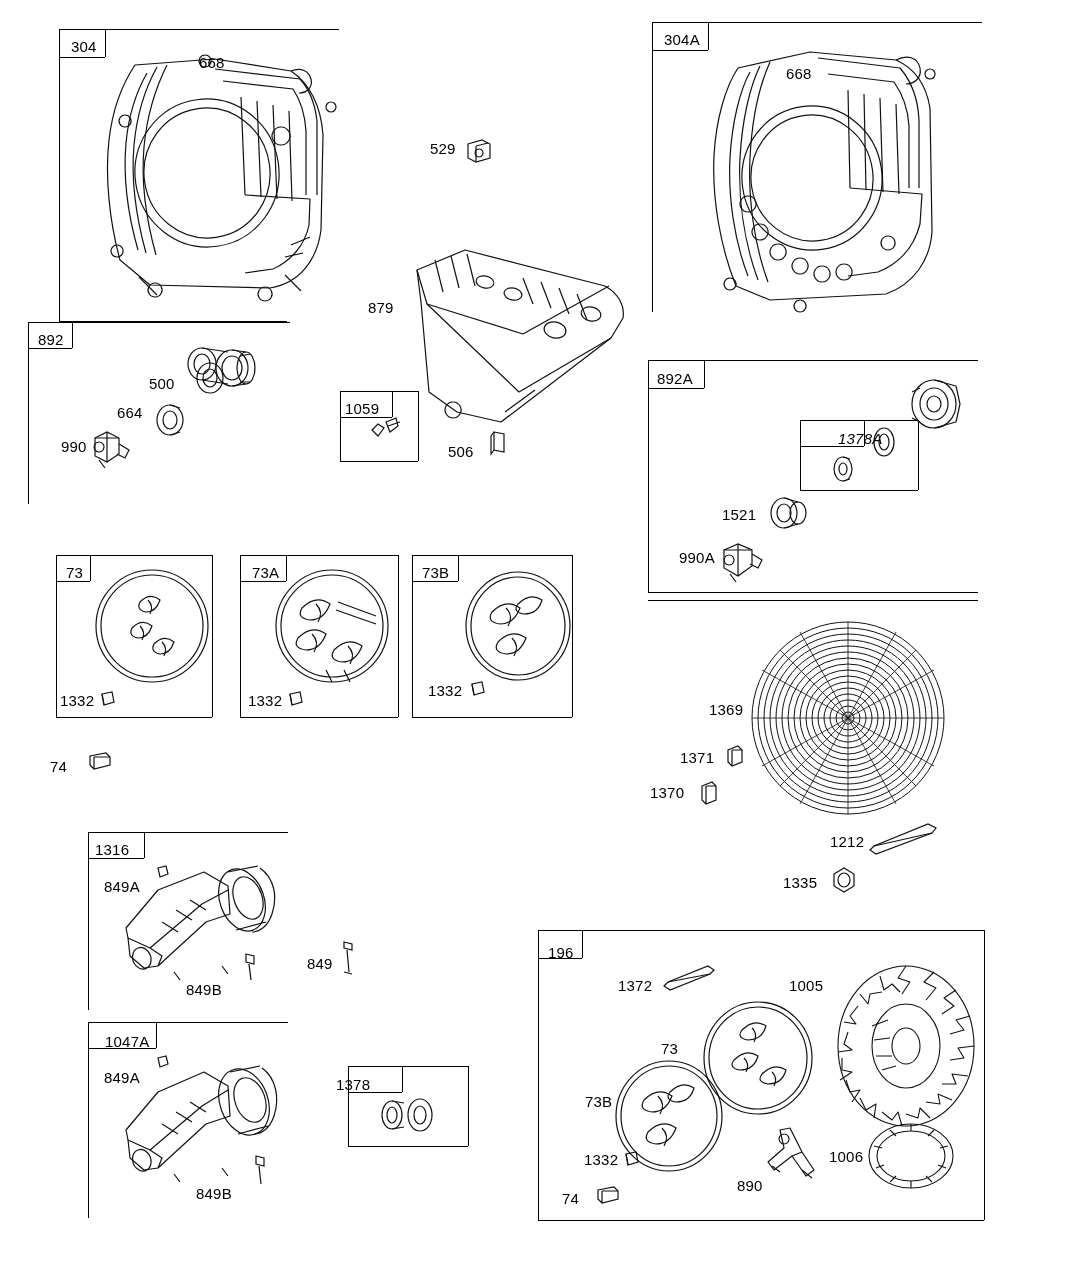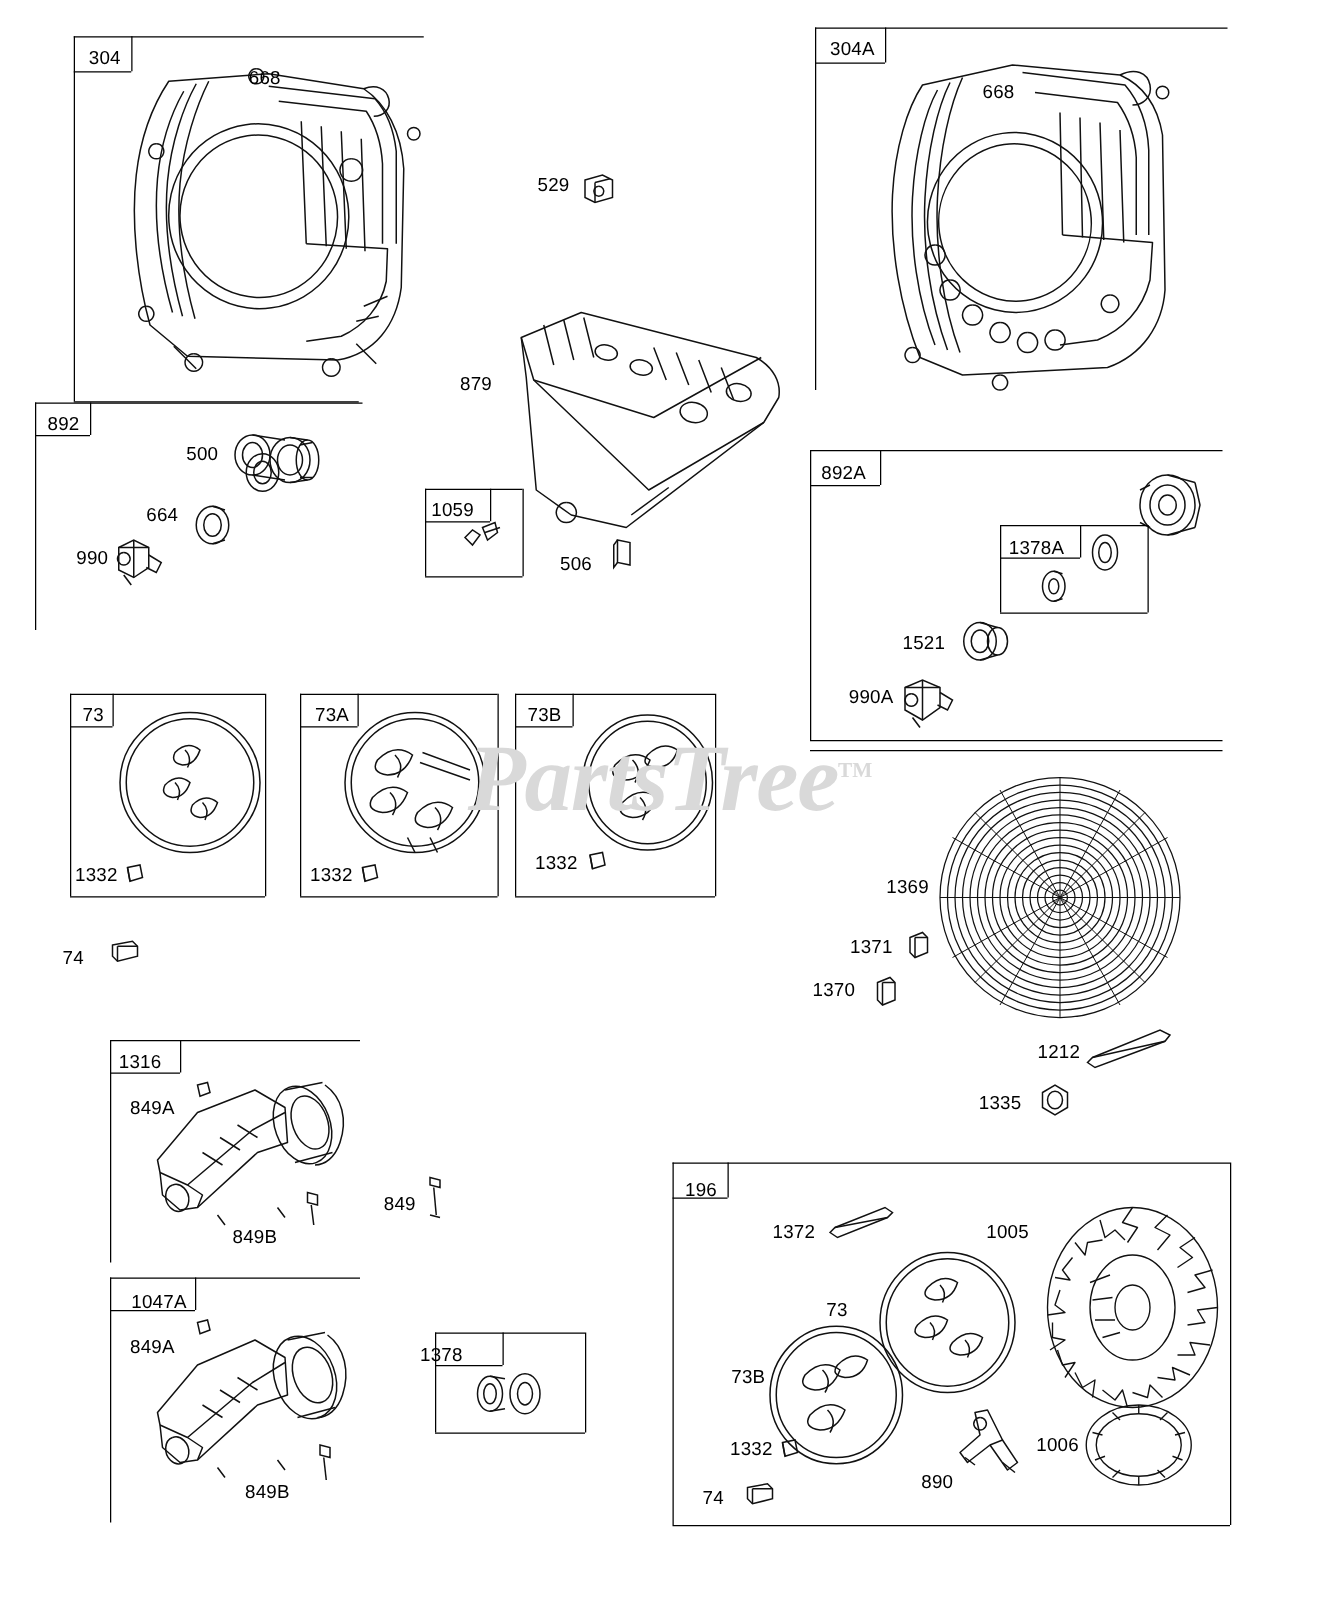--- a/index.html
+++ b/index.html
@@ -60,23 +60,20 @@
     font-style: normal;
     vertical-align: super;
     letter-spacing: 0;
   }
 </style>
 </head>
 <body>
 
 <div id="page">
 
-  <div id="watermark">
-    <span>PartsTree</span><span class="tm">TM</span>
-  </div>
 
   <div class="rule h" style="left:59px; top:29px; width:280px;"></div>
   <div class="rule v" style="left:59px; top:29px; height:292px;"></div>
   <div class="rule h" style="left:59px; top:57px; width:46px;"></div>
   <div class="rule v" style="left:105px; top:29px; height:28px;"></div>
   <div class="rule h" style="left:59px; top:321px; width:228px;"></div>
 
   <div class="part" style="left:95px; top:45px;">
     <svg width="240" height="260" viewBox="0 0 240 260">
       <g fill="none" stroke="#111" stroke-width="1.2" stroke-linejoin="round">
@@ -668,27 +665,27 @@
     </svg>
   </div>
 
   <div class="lbl" style="left:71px; top:38px;">304</div>
   <div class="lbl" style="left:199px; top:54px;">668</div>
   <div class="lbl" style="left:664px; top:31px;">304A</div>
   <div class="lbl" style="left:786px; top:65px;">668</div>
   <div class="lbl" style="left:430px; top:140px;">529</div>
   <div class="lbl" style="left:368px; top:299px;">879</div>
   <div class="lbl" style="left:38px; top:331px;">892</div>
-  <div class="lbl" style="left:149px; top:355px;">500</div>
+  <div class="lbl" style="left:149px; top:375px;">500</div>
   <div class="lbl" style="left:117px; top:404px;">664</div>
   <div class="lbl" style="left:49px; top:438px;margin-left:12px;">990</div>
   <div class="lbl" style="left:345px; top:400px;">1059</div>
   <div class="lbl" style="left:448px; top:443px;">506</div>
   <div class="lbl" style="left:657px; top:370px;">892A</div>
-  <div class="lbl" style="left:807px; top:430px;">1378A</div>
+  <div class="lbl" style="left:838px; top:430px;font-style:italic;">1378A</div>
   <div class="lbl" style="left:722px; top:506px;">1521</div>
   <div class="lbl" style="left:679px; top:549px;">990A</div>
   <div class="lbl" style="left:66px; top:564px;">73</div>
   <div class="lbl" style="left:60px; top:692px;">1332</div>
   <div class="lbl" style="left:252px; top:564px;">73A</div>
   <div class="lbl" style="left:248px; top:692px;">1332</div>
   <div class="lbl" style="left:422px; top:564px;">73B</div>
   <div class="lbl" style="left:428px; top:682px;">1332</div>
   <div class="lbl" style="left:50px; top:758px;">74</div>
   <div class="lbl" style="left:709px; top:701px;">1369</div>

